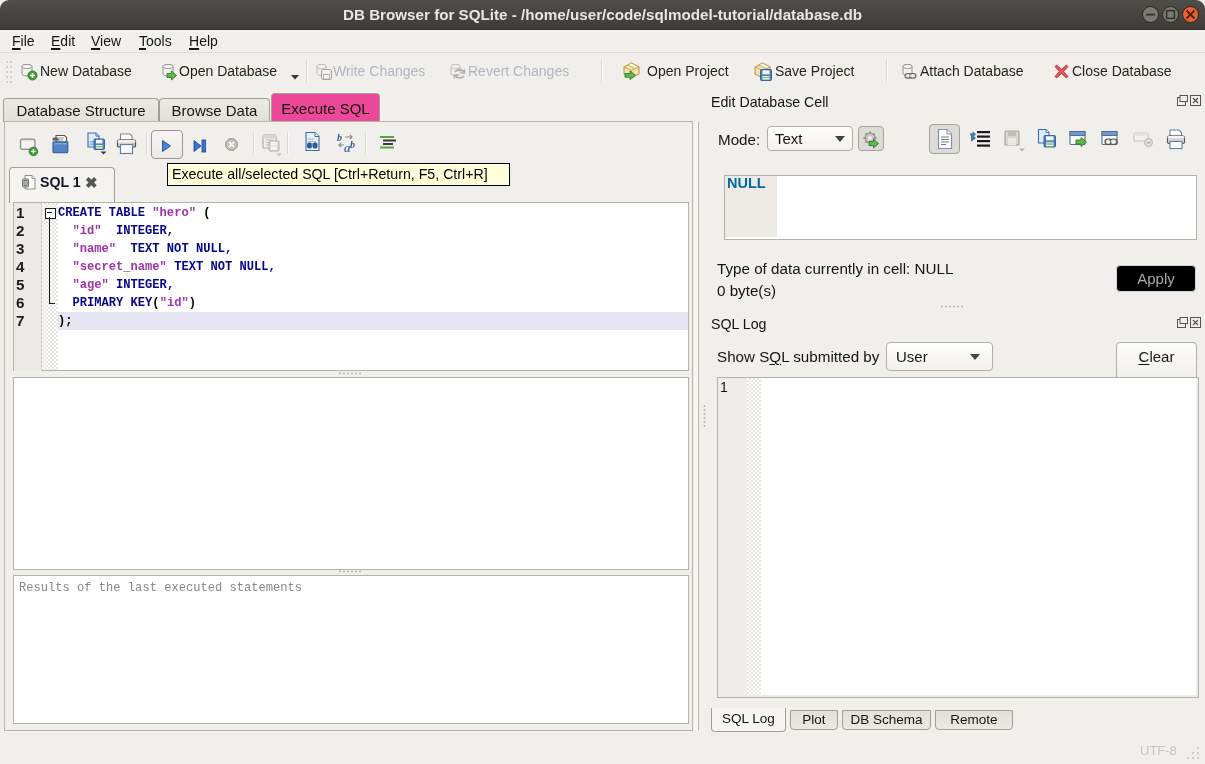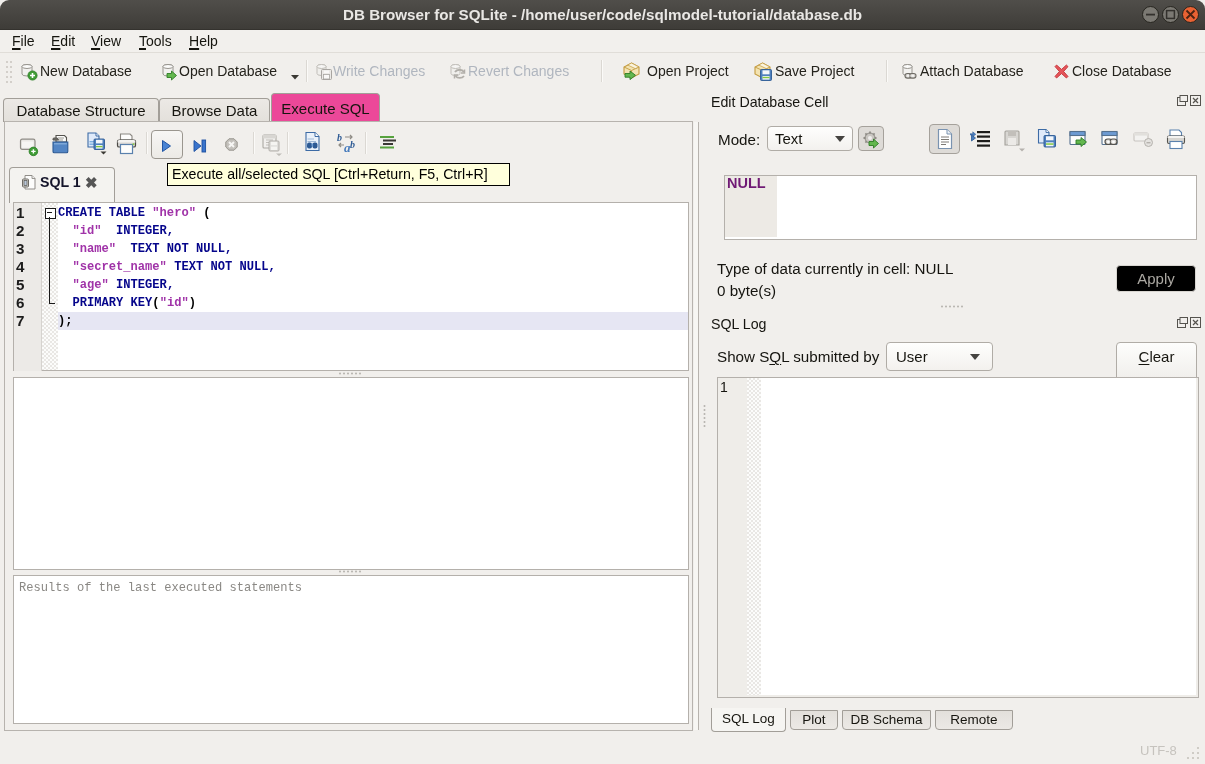--- a/index.html
+++ b/index.html
@@ -143,21 +143,21 @@
 
 <div class="dock-title" style="left:711px;top:94px;">Edit Database Cell</div>
 <div class="label" style="left:718px;top:131px;">Mode:</div>
 <div class="combo" style="left:767px;top:126px;width:86px;height:25px;">
   <span style="position:absolute;left:7px;top:3px;">Text</span>
   <span class="arrow" style="right:7px;top:9px;"></span>
 </div>
 
 <div class="box" style="left:724px;top:175px;width:471px;height:63px;"></div>
 <div class="abs" style="left:725px;top:176px;width:52px;height:61px;background:#edeae5;"></div>
-<div class="abs" style="left:727px;top:175px;font-size:14.5px;font-weight:bold;color:#701a75;">NULL</div>
+<div class="abs" style="left:727px;top:175px;font-size:14.5px;font-weight:bold;color:#0369a1;">NULL</div>
 
 <div class="label" style="left:717px;top:260px;">Type of data currently in cell: NULL</div>
 <div class="label" style="left:717px;top:282px;">0 byte(s)</div>
 <div class="btn" style="left:1116px;top:265px;width:80px;height:27px;line-height:25px;color:#aba8a2;background:#000000;border-color:#d8d5d0;">Apply</div>
 
 <div class="dock-title" style="left:711px;top:316px;">SQL Log</div>
 <div class="label" style="left:717px;top:348px;">Show S<u style="text-decoration-thickness:1px;">Q</u>L submitted by</div>
 <div class="combo" style="left:886px;top:342px;width:107px;height:29px;">
   <span style="position:absolute;left:9px;top:5px;">User</span>
   <span class="arrow" style="right:12px;top:11px;"></span>

